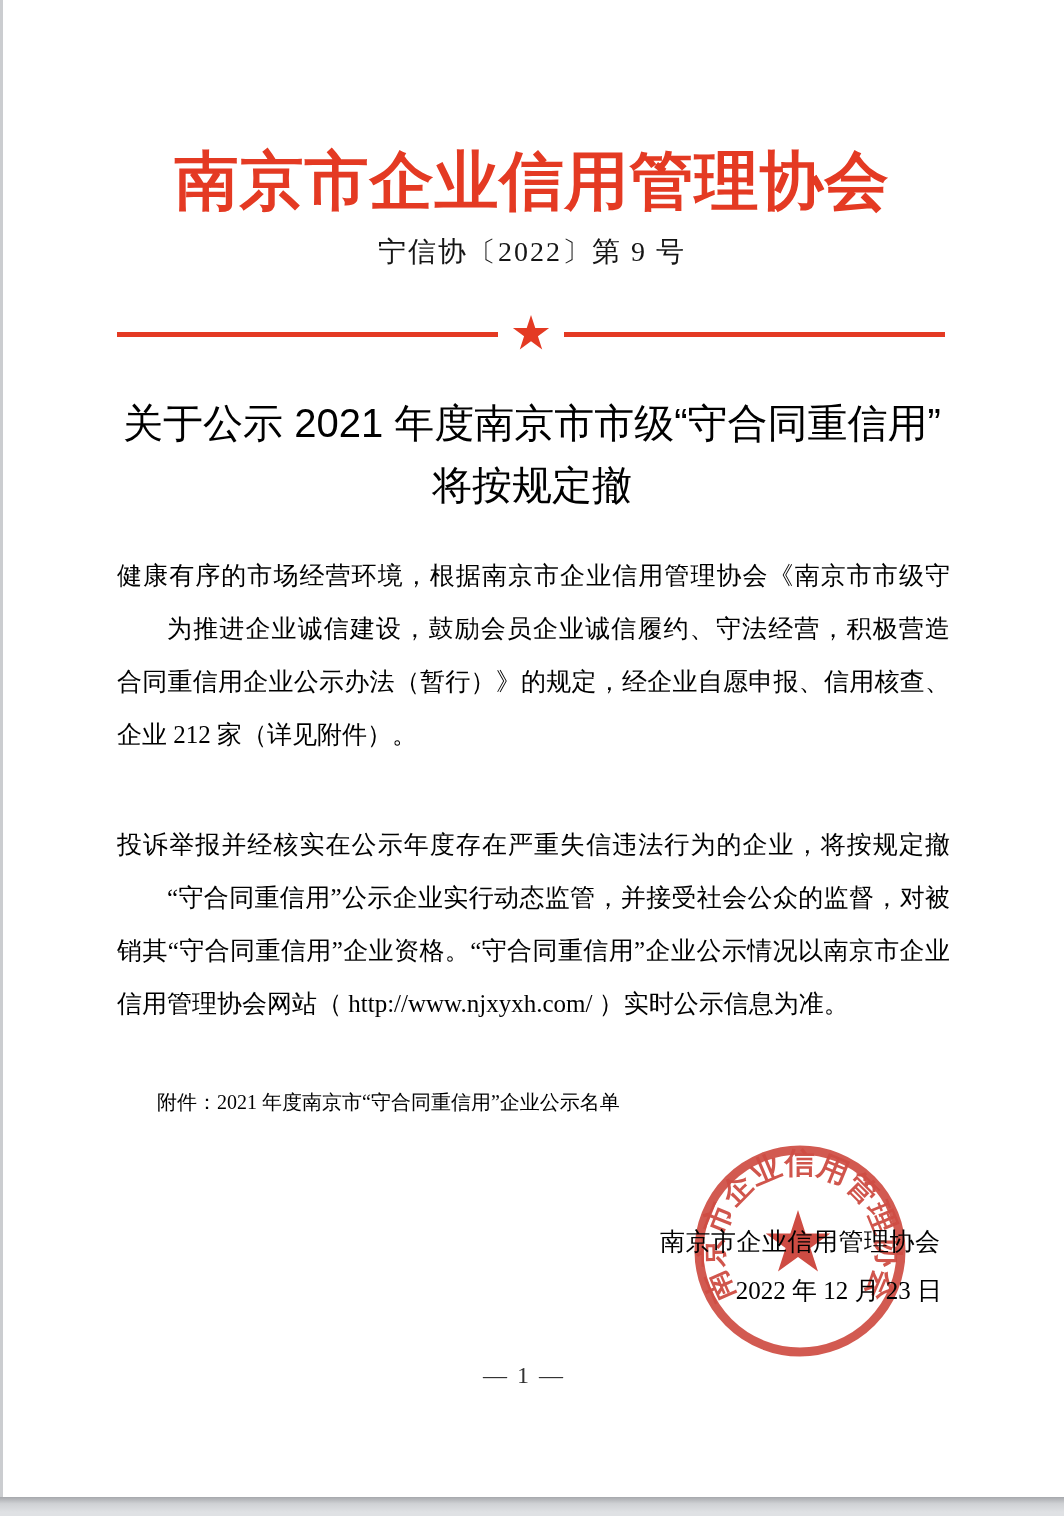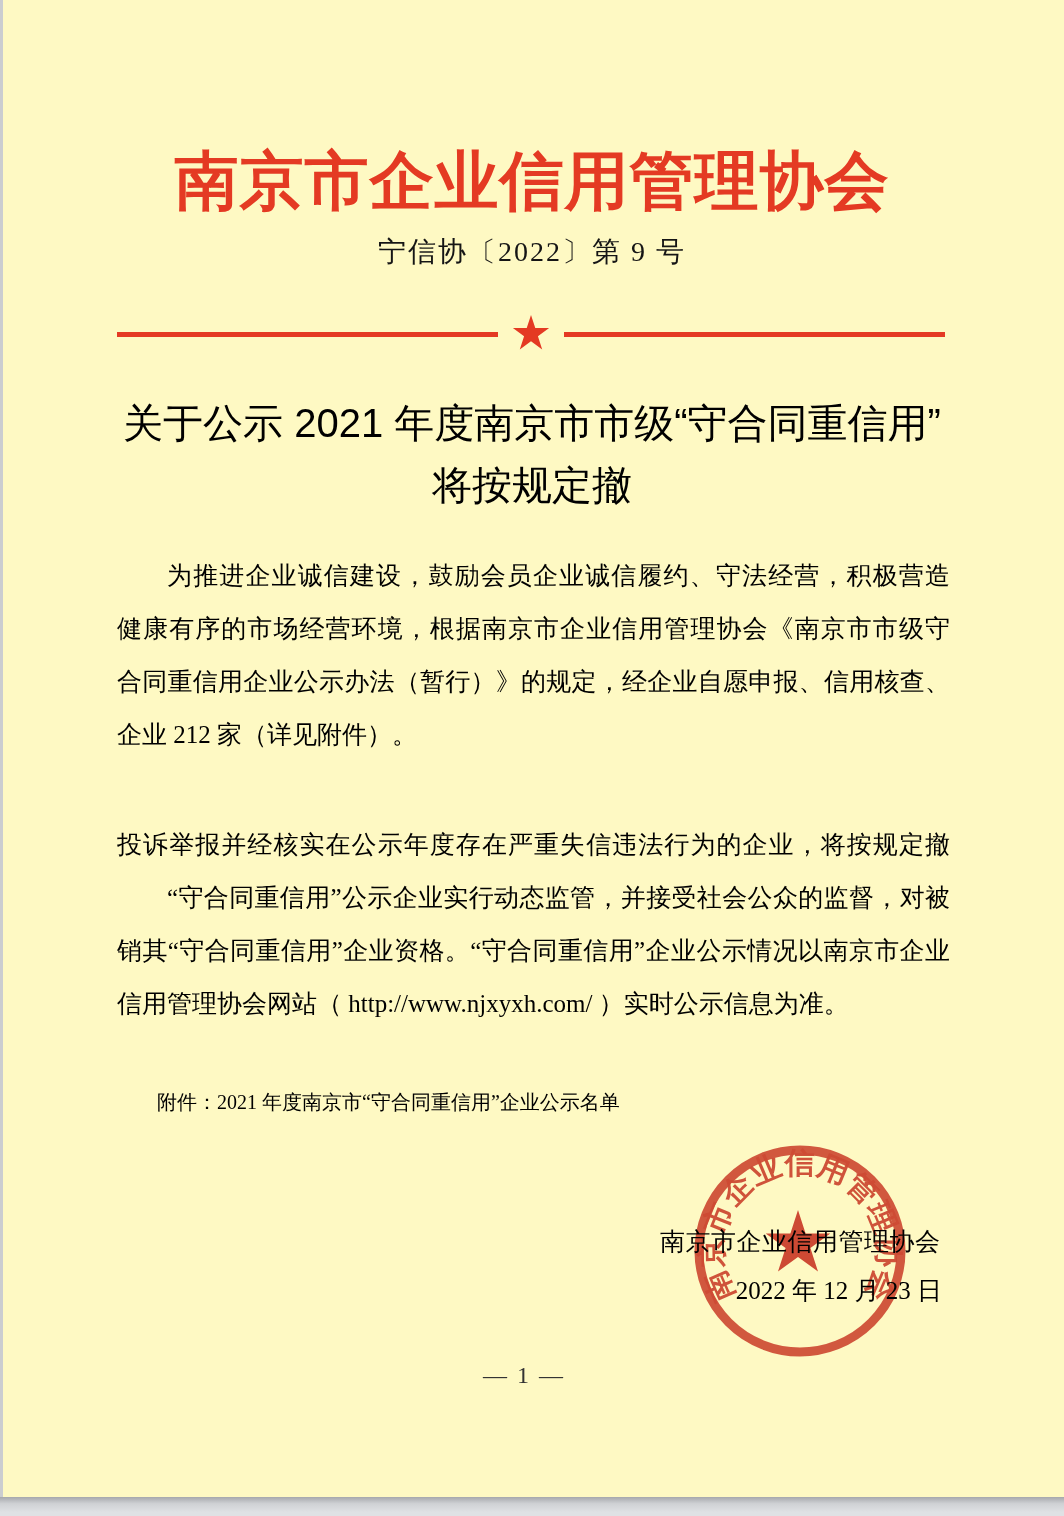--- a/index.html
+++ b/index.html
@@ -4,21 +4,21 @@
 <style>
   :root{
     --accent-red:#e43a23;
     --seal-red:#c9382e;
   }
   *{margin:0;padding:0;box-sizing:border-box;}
   html,body{background:#e3e5e8;}
   .page{
     position:relative;
     width:1064px;height:1516px;
-    background:#fef9c3;
+    background:#ffffff;
     overflow:hidden;
     font-family:"Liberation Serif","DejaVu Serif",serif;
     color:#111;
   }
   .left-edge{
     position:absolute;left:0;top:0;width:3px;height:1498px;
     background:#cbcdd0;
   }
   .bottom-edge{
     position:absolute;left:0;top:1497px;width:100%;height:19px;
@@ -105,22 +105,22 @@
     </svg>
     <div class="seg"></div>
   </div>
 
   <div class="heading">
     <div>关于公示 2021 年度南京市市级“守合同重信用”</div>
     <div>将按规定撤</div>
   </div>
 
   <div class="body-text para" id="para1">
+    <div class="line">健康有序的市场经营环境，根据南京市企业信用管理协会《南京市市级守</div>
     <div class="line p-first">为推进企业诚信建设，鼓励会员企业诚信履约、守法经营，积极营造</div>
-    <div class="line">健康有序的市场经营环境，根据南京市企业信用管理协会《南京市市级守</div>
     <div class="line">合同重信用企业公示办法（暂行）》的规定，经企业自愿申报、信用核查、</div>
     <div class="line p-end">企业 212 家（详见附件）。</div>
   </div>
 
   <div class="body-text para" id="para2">
     <div class="line">投诉举报并经核实在公示年度存在严重失信违法行为的企业，将按规定撤</div>
     <div class="line p-first">“守合同重信用”公示企业实行动态监管，并接受社会公众的监督，对被</div>
     <div class="line">销其“守合同重信用”企业资格。“守合同重信用”企业公示情况以南京市企业</div>
     <div class="line p-end">信用管理协会网站（ http://www.njxyxh.com/ ）实时公示信息为准。</div>
   </div>

